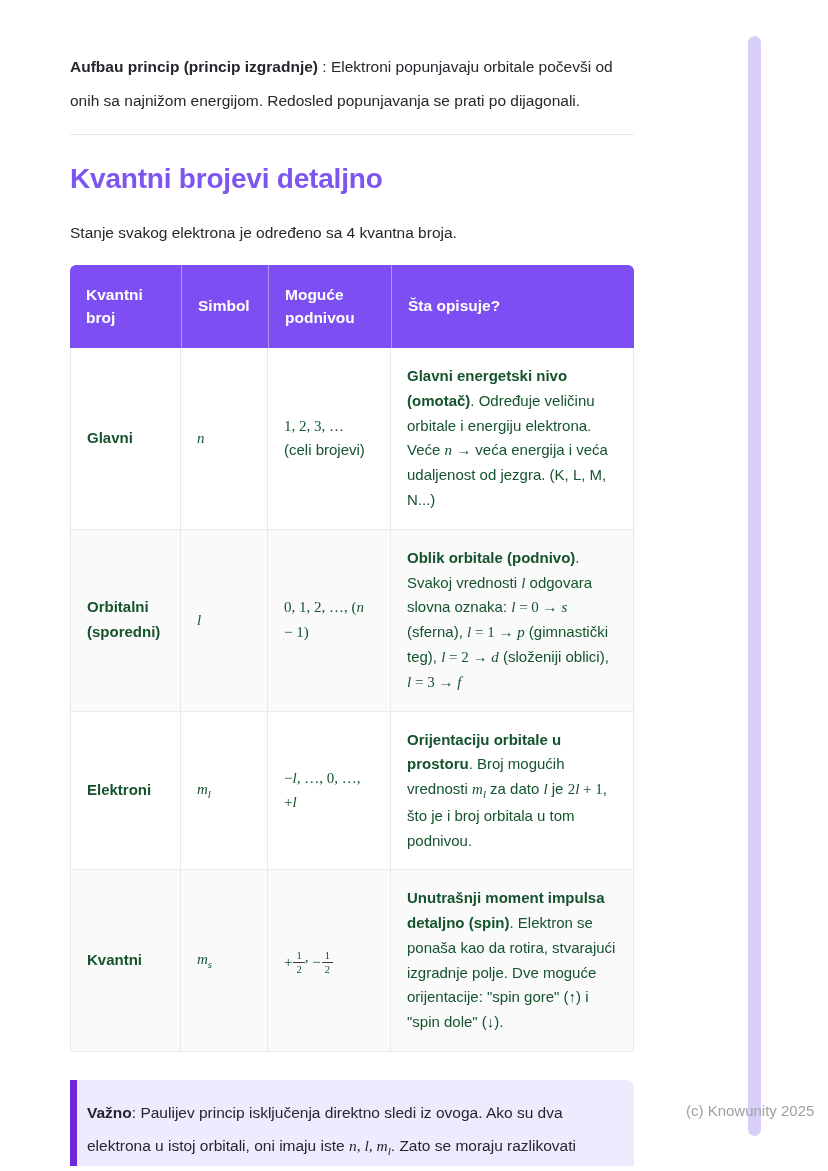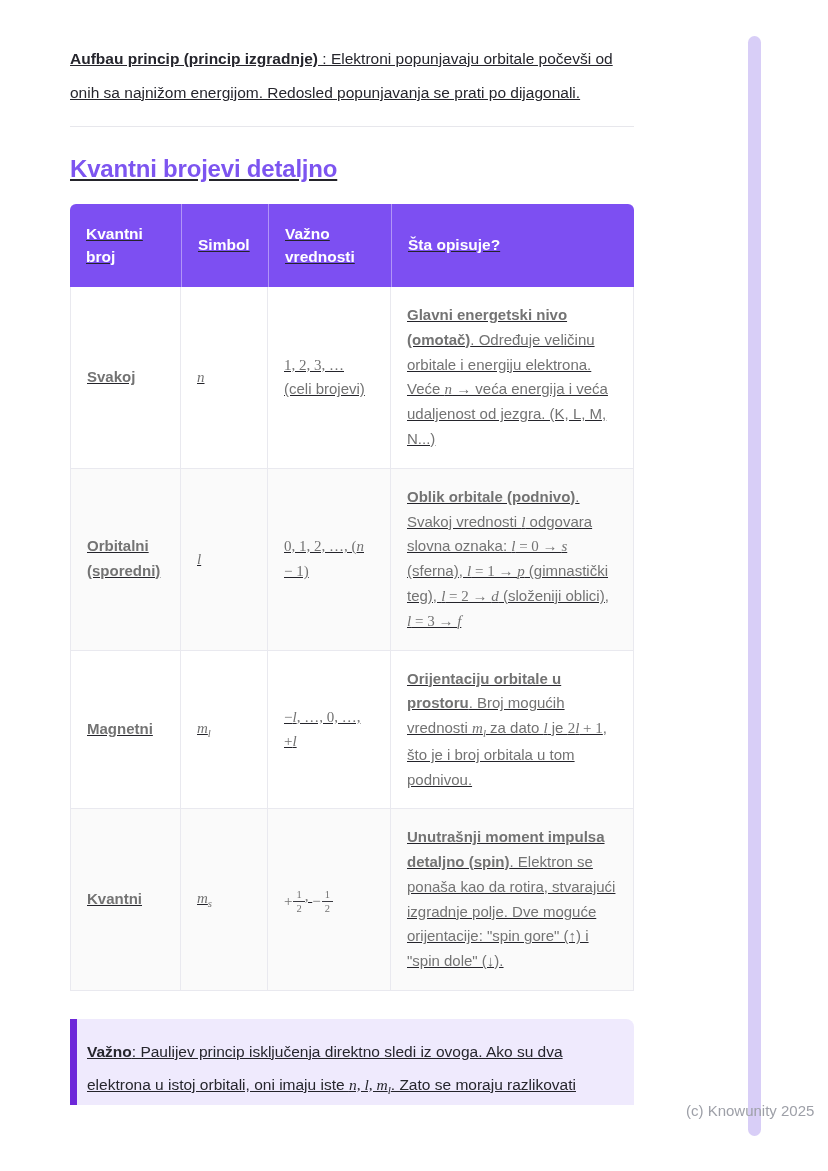--- a/index.html
+++ b/index.html
@@ -2,47 +2,47 @@
 <html><head>
 <meta charset="utf-8">
 <style>
   * { margin:0; padding:0; box-sizing:border-box; }
   html,body { background:#ffffff; }
   .page {
     position:relative; width:828px; height:1171px; margin:0 auto;
     background:#ffffff; overflow:hidden;
     font-family:"Liberation Sans", sans-serif; color:#24242b;
   }
-  .content { position:absolute; left:70px; top:0; width:564px;text-decoration:underline; }
+  .content { position:absolute; left:70px; top:8px; width:564px; }
 
   .intro { margin-top:42px; font-size:15.5px; line-height:34px; color:#26262d; }
   .bold { font-weight:700; }
 
   .divider { border:none; border-top:1px solid #e7e7ec; margin-top:16px; }
 
-  .heading { margin-top:28px; font-size:24px; font-weight:700; color:#7d55f0; letter-spacing:-0.2px; }
+  .heading { margin-top:28px; font-size:28px; font-weight:700; color:#7d55f0; letter-spacing:-0.2px; }
 
   .subtitle { margin-top:27px; font-size:15.5px; line-height:22px; color:#26262d; }
 
   .qtable {
     margin-top:21px; width:564px;
     border-collapse:separate; border-spacing:0; table-layout:fixed;border-radius:32px;
   }
   .col-1 { width:111px; } .col-2 { width:87px; } .col-3 { width:123px; } .col-4 { width:243px; }
   .qtable th {
     background:#7d4ff2; color:#ffffff; font-weight:600; font-size:15.5px;
     text-align:left; vertical-align:middle; padding:14px 16px; height:83px; line-height:1.45;
   }
   .qtable th + th { border-left:1px solid rgba(255,255,255,0.4); }
   .qtable thead th:first-child { border-top-left-radius:6px; }
   .qtable thead th:last-child  { border-top-right-radius:6px; }
   .qtable td {
     border-bottom:1px solid #e9e9ef; border-right:1px solid #e9e9ef;
     vertical-align:middle; padding:16px; font-size:15px; line-height:1.65;
-    background:#ffffff; color:#737373;
+    background:#ffffff; color:#14532d;
   }
   .qtable td:first-child { border-left:1px solid #e9e9ef; }
   .qtable tbody tr:nth-child(even) td { background:#fafafa; }
   .qtable tbody tr:nth-child(1) td { height:181px; }
   .qtable tbody tr:nth-child(2) td { height:182px; }
   .qtable tbody tr:nth-child(3) td { height:153px; }
   .qtable tbody tr:nth-child(4) td { height:181px; }
   .name-cell { font-weight:700; }
   .val-cell  { font-size:14.5px;margin-top:33px; }
 
@@ -78,51 +78,52 @@
 
 <div class="page">
   <div class="content">
 
     <p class="intro"><span class="bold">Aufbau princip (princip izgradnje)</span><span class=""> : Elektroni popunjavaju orbitale počevši od onih sa najnižom energijom. Redosled popunjavanja se prati po dijagonali.</span></p>
 
     <hr class="divider">
 
     <h2 class="heading">Kvantni brojevi detaljno</h2>
 
+    <p class="subtitle">Stanje svakog elektrona je određeno sa 4 kvantna broja.</p>
 
     <table class="qtable">
       <colgroup>
         <col class="col-1">
           <col class="col-2">
           <col class="col-3">
           <col class="col-4">
       </colgroup>
       <thead>
         <tr>
           <th>Kvantni broj</th>
           <th>Simbol</th>
-          <th>Važno vrednosti</th>
+          <th>Moguće podnivou</th>
           <th>Šta opisuje?</th>
         </tr>
       </thead>
       <tbody>
           <tr>
-            <td class="name-cell">Svakoj</td>
+            <td class="name-cell">Glavni</td>
             <td class="sym-cell"><span class="math">n</span></td>
             <td class="val-cell"><span class="mn">1, 2, 3, … </span><span class="">(celi brojevi)</span></td>
             <td class="desc-cell"><span class="bold">Glavni energetski nivo (omotač)</span><span class="">. Određuje veličinu orbitale i energiju elektrona. Veće </span><span class="math">n</span><span class=""> → veća energija i veća udaljenost od jezgra. (K, L, M, N...)</span></td>
           </tr>
           <tr>
             <td class="name-cell">Orbitalni (sporedni)</td>
             <td class="sym-cell"><span class="math">l</span></td>
             <td class="val-cell"><span class="mn">0, 1, 2, …, (</span><span class="math">n</span><span class="mn"> − 1)</span></td>
             <td class="desc-cell"><span class="bold">Oblik orbitale (podnivo)</span><span class="">. Svakoj vrednosti </span><span class="math">l</span><span class=""> odgovara slovna oznaka: </span><span class="math">l</span><span class="mn"> = 0 → </span><span class="math">s</span><span class=""> (sferna), </span><span class="math">l</span><span class="mn"> = 1 → </span><span class="math">p</span><span class=""> (gimnastički teg), </span><span class="math">l</span><span class="mn"> = 2 → </span><span class="math">d</span><span class=""> (složeniji oblici), </span><span class="math">l</span><span class="mn"> = 3 → </span><span class="math">f</span></td>
           </tr>
           <tr>
-            <td class="name-cell">Magnetni</td>
+            <td class="name-cell">Elektroni</td>
             <td class="sym-cell"><span class="math">m</span><sub class="math">l</sub></td>
             <td class="val-cell"><span class="mn">−</span><span class="math">l</span><span class="mn">, …, 0, …, +</span><span class="math">l</span></td>
             <td class="desc-cell"><span class="bold">Orijentaciju orbitale u prostoru</span><span class="">. Broj mogućih vrednosti </span><span class="math">m</span><sub class="math">l</sub><span class=""> za dato </span><span class="math">l</span><span class=""> je </span><span class="mn">2</span><span class="math">l</span><span class="mn"> + 1</span><span class="">, što je i broj orbitala u tom podnivou.</span></td>
           </tr>
           <tr>
             <td class="name-cell">Kvantni</td>
             <td class="sym-cell"><span class="math">m</span><sub class="math">s</sub></td>
             <td class="val-cell"><span class="mfrac">
                 <span class="msign">+</span>
                 <span class="fstack">

